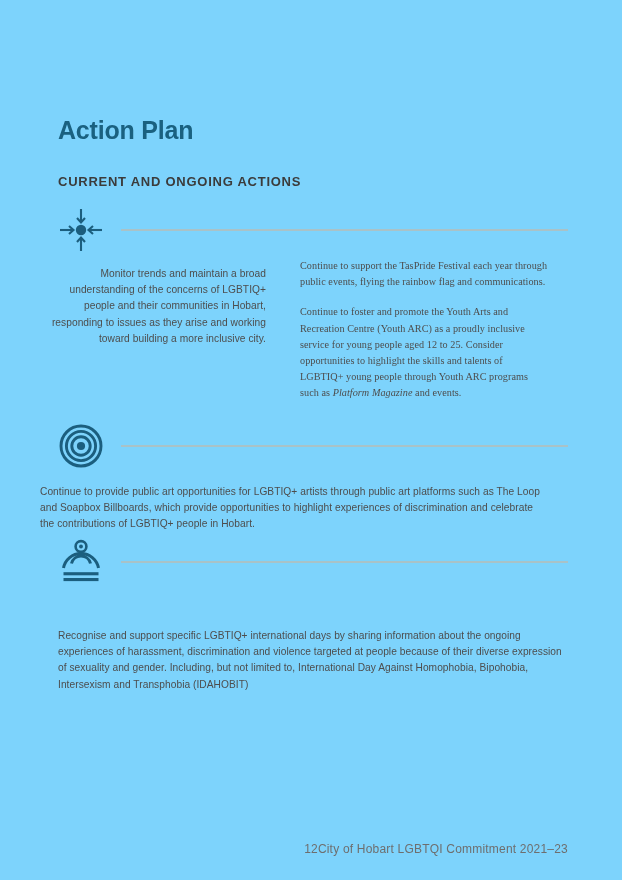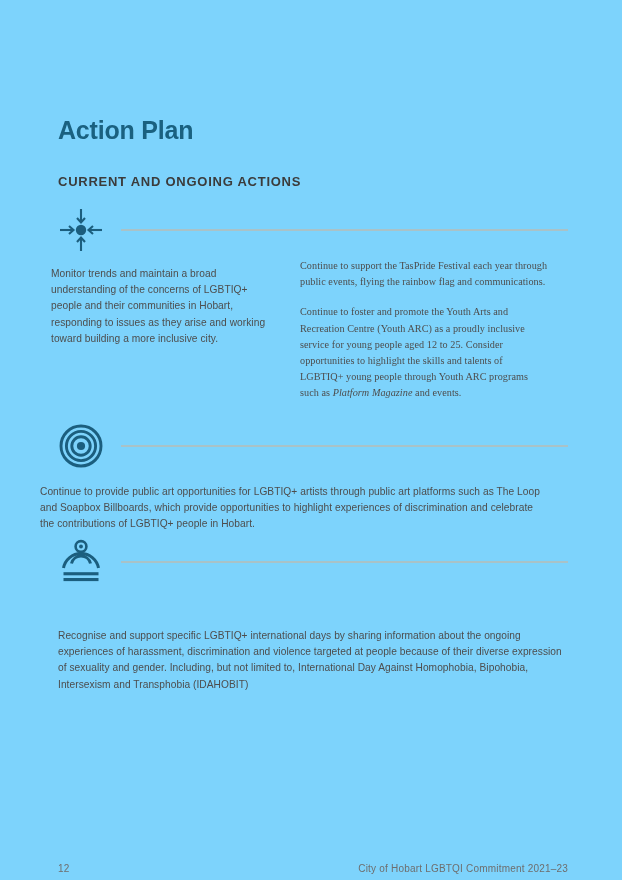--- a/index.html
+++ b/index.html
@@ -80,23 +80,24 @@
     color: #4d4d4d;
     letter-spacing: 0.05px;
   }
   .body-text p {
     margin: 0 0 14px 0;
   }
   .body-text p:last-child { margin-bottom: 0; margin-top: 8px; }
   .body-text em { font-style: italic; }
 
   .col-left {
-    left: 51px;
+    left: 42px;
     top: 258px;
     width: 224px;
+    text-align: right;
   }
   .col-right {
     left: 300px;
     top: 258px;
     width: 248px;
     font-family: Liberation Serif, serif;
   }
   .full-para-1 {
     left: 40px;
     top: 476px;
@@ -108,26 +109,25 @@
     width: 510px;
   }
 
   
   .footer {
     position: absolute;
     left: 58px;
     right: 54px;
     top: 842px;
     display: flex;
-    justify-content: space-between;
+    justify-content: flex-end;
     align-items: baseline;
-    font-size: 10px;
+    font-size: 12px;
     color: #6e6e6e;
     letter-spacing: 0.2px;
-    margin-top: 21px;
   }
 </style>
 </head>
 <body>
 
 <div class="page">
 
   <h1 class="page-title">Action Plan</h1>
 
   <div class="section-label">Current and ongoing actions</div>

